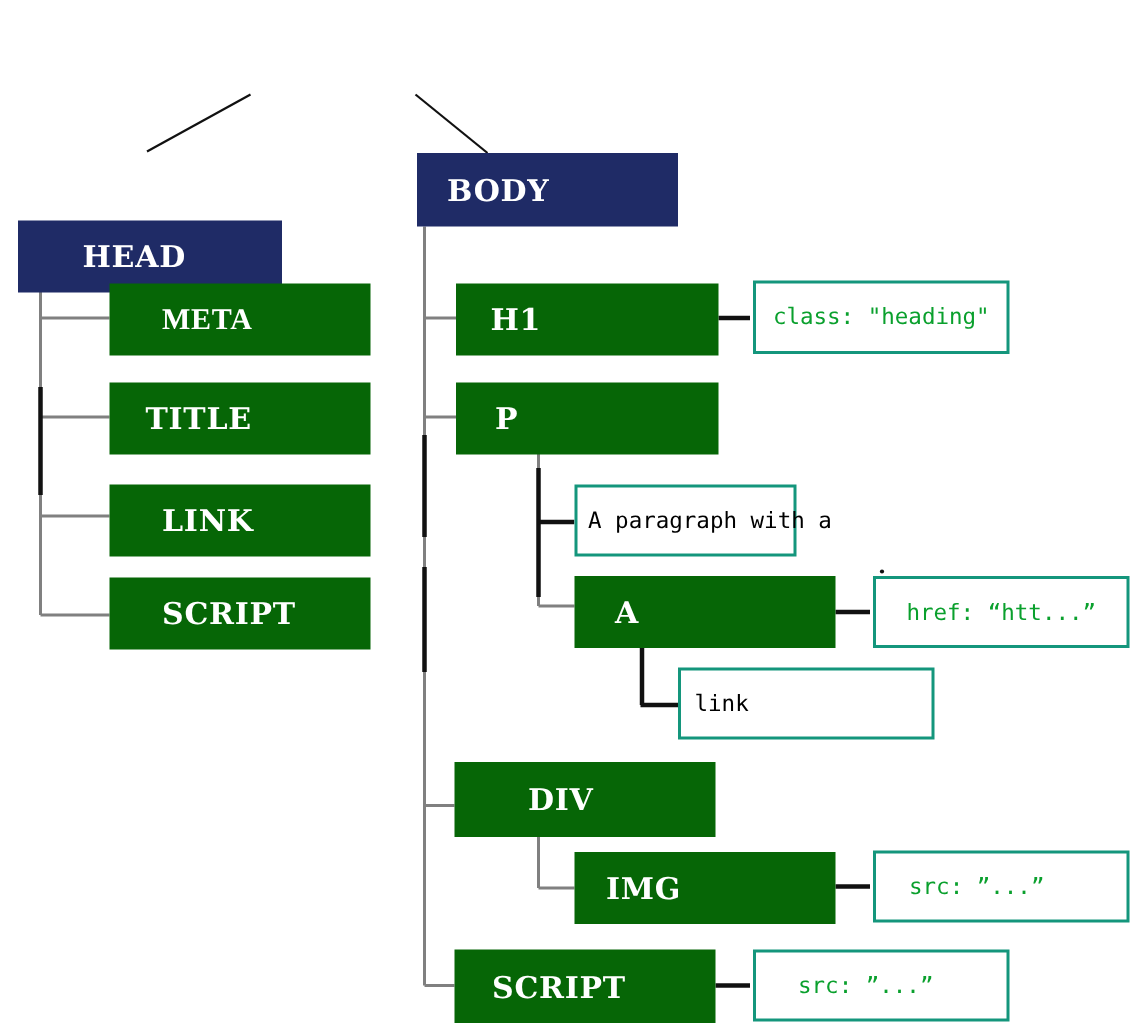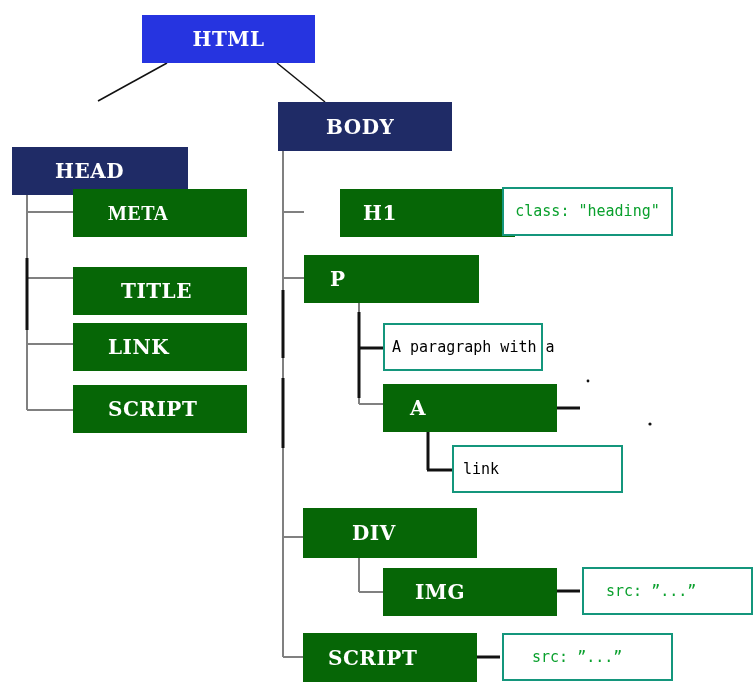--- a/index.html
+++ b/index.html
@@ -23,46 +23,46 @@
     font-family:"DejaVu Serif",serif;
     font-weight:bold;font-size:20px;letter-spacing:.5px;
   }
   .blue{background:var(--element_blue,#2634e0);}
   .navy{background:var(--element_navy,#1f2b66);}
   .green{background:var(--element_green,#066606);}
   .center{justify-content:center;}
 
   #n-html  {left:142px;top:15px; width:173px;height:48px;}
   #n-head  {left:12px; top:101px;width:176px;height:48px;padding-left:43px;margin-top:46px;}
-  #n-body  {left:278px;top:102px;width:174px;height:49px;padding-left:48px;}
+  #n-body  {left:278px;top:102px;width:174px;height:49px;padding-left:20px;}
   #n-meta  {left:73px; top:189px;width:174px;height:48px;padding-left:35px;font-family:Liberation Serif, serif;}
-  #n-title {left:73px; top:255px;width:174px;height:48px;padding-left:48px;margin-top:12px;}
+  #n-title {left:73px; top:255px;width:174px;height:48px;padding-left:24px;}
   #n-link  {left:73px; top:323px;width:174px;height:48px;padding-left:35px;}
   #n-hscript{left:73px;top:385px;width:174px;height:48px;padding-left:35px;}
-  #n-h1    {left:304px;top:189px;width:175px;height:48px;padding-left:23px;margin-left:36px;}
+  #n-h1    {left:304px;top:189px;width:175px;height:48px;padding-left:23px;}
   #n-p     {left:304px;top:255px;width:175px;height:48px;padding-left:26px;}
   #n-a     {left:383px;top:384px;width:174px;height:48px;padding-left:27px;}
   #n-div   {left:303px;top:508px;width:174px;height:50px;padding-left:49px;}
-  #n-img   {left:383px;top:568px;width:174px;height:48px;padding-left:32px;}
+  #n-img   {left:383px;top:568px;width:174px;height:48px;padding-left:21px;}
   #n-bscript{left:303px;top:633px;width:174px;height:49px;padding-left:25px;}
 
   .tbox{
     position:absolute;z-index:2;box-sizing:border-box;
     background:#ffffff;
     border:2px solid var(--annotation_border,#14967c);
     font-family:"DejaVu Sans Mono",monospace;
     font-size:15px;line-height:19px;
     display:flex;flex-direction:column;justify-content:center;
     white-space:pre;
   }
   .anno{color:var(--annotation_text,#0aa02d);}
   .textnode{color:#000000;}
   .c-text{align-items:center;}
 
-  #t-ptext  {left:383px;top:323px;width:160px;height:48px;padding-left:7px;text-align:right;}
+  #t-ptext  {left:383px;top:323px;width:148px;height:48px;padding-left:7px;text-align:right;}
   #t-link   {left:452px;top:445px;width:171px;height:48px;padding-left:9px;}
   #a-h1     {left:502px;top:187px;width:171px;height:49px;}
   #a-a      {left:582px;top:384px;width:171px;height:48px;}
   #a-img    {left:582px;top:567px;width:171px;height:48px;padding-left:22px;}
   #a-script {left:502px;top:633px;width:171px;height:48px;padding-left:28px;}
 </style>
 </head>
 <body>
 
 <div id="canvas">
@@ -101,38 +101,38 @@
     <line class="blk" x1="479" y1="212" x2="500" y2="212"></line>
     <line class="blk" x1="557" y1="408" x2="580" y2="408"></line>
     <line class="blk" x1="557" y1="591" x2="580" y2="591"></line>
     <line class="blk" x1="477" y1="657" x2="500" y2="657"></line>
 
     <circle class="dot" cx="467" cy="366" r="1.6"></circle>
     <circle class="dot" cx="650" cy="424" r="1.6"></circle>
     <circle class="dot" cx="588" cy="381" r="1.4"></circle>
   </svg>
 
-  <div id="n-html" class="node blue center">HTML</div>
   <div id="n-head" class="node navy">HEAD</div>
   <div id="n-body" class="node navy">BODY</div>
   <div id="n-meta" class="node green">META</div>
   <div id="n-title" class="node green">TITLE</div>
   <div id="n-link" class="node green">LINK</div>
   <div id="n-hscript" class="node green">SCRIPT</div>
   <div id="n-h1" class="node green">H1</div>
   <div id="n-p" class="node green">P</div>
   <div id="n-a" class="node green">A</div>
   <div id="n-div" class="node green">DIV</div>
   <div id="n-img" class="node green">IMG</div>
   <div id="n-bscript" class="node green">SCRIPT</div>
 
   <div id="t-ptext" class="tbox textnode">A paragraph with a</div>
   <div id="t-link" class="tbox textnode">link</div>
 
   <div id="a-h1" class="tbox anno c-text">class: "heading"</div>
+  <div id="a-a" class="tbox anno c-text">href: “htt...”</div>
   <div id="a-img" class="tbox anno">
     <span>src: ”...”</span>
   </div>
   <div id="a-script" class="tbox anno">
     <span>src: ”...”</span>
   </div>
 
 </div>
 
 </body></html>

